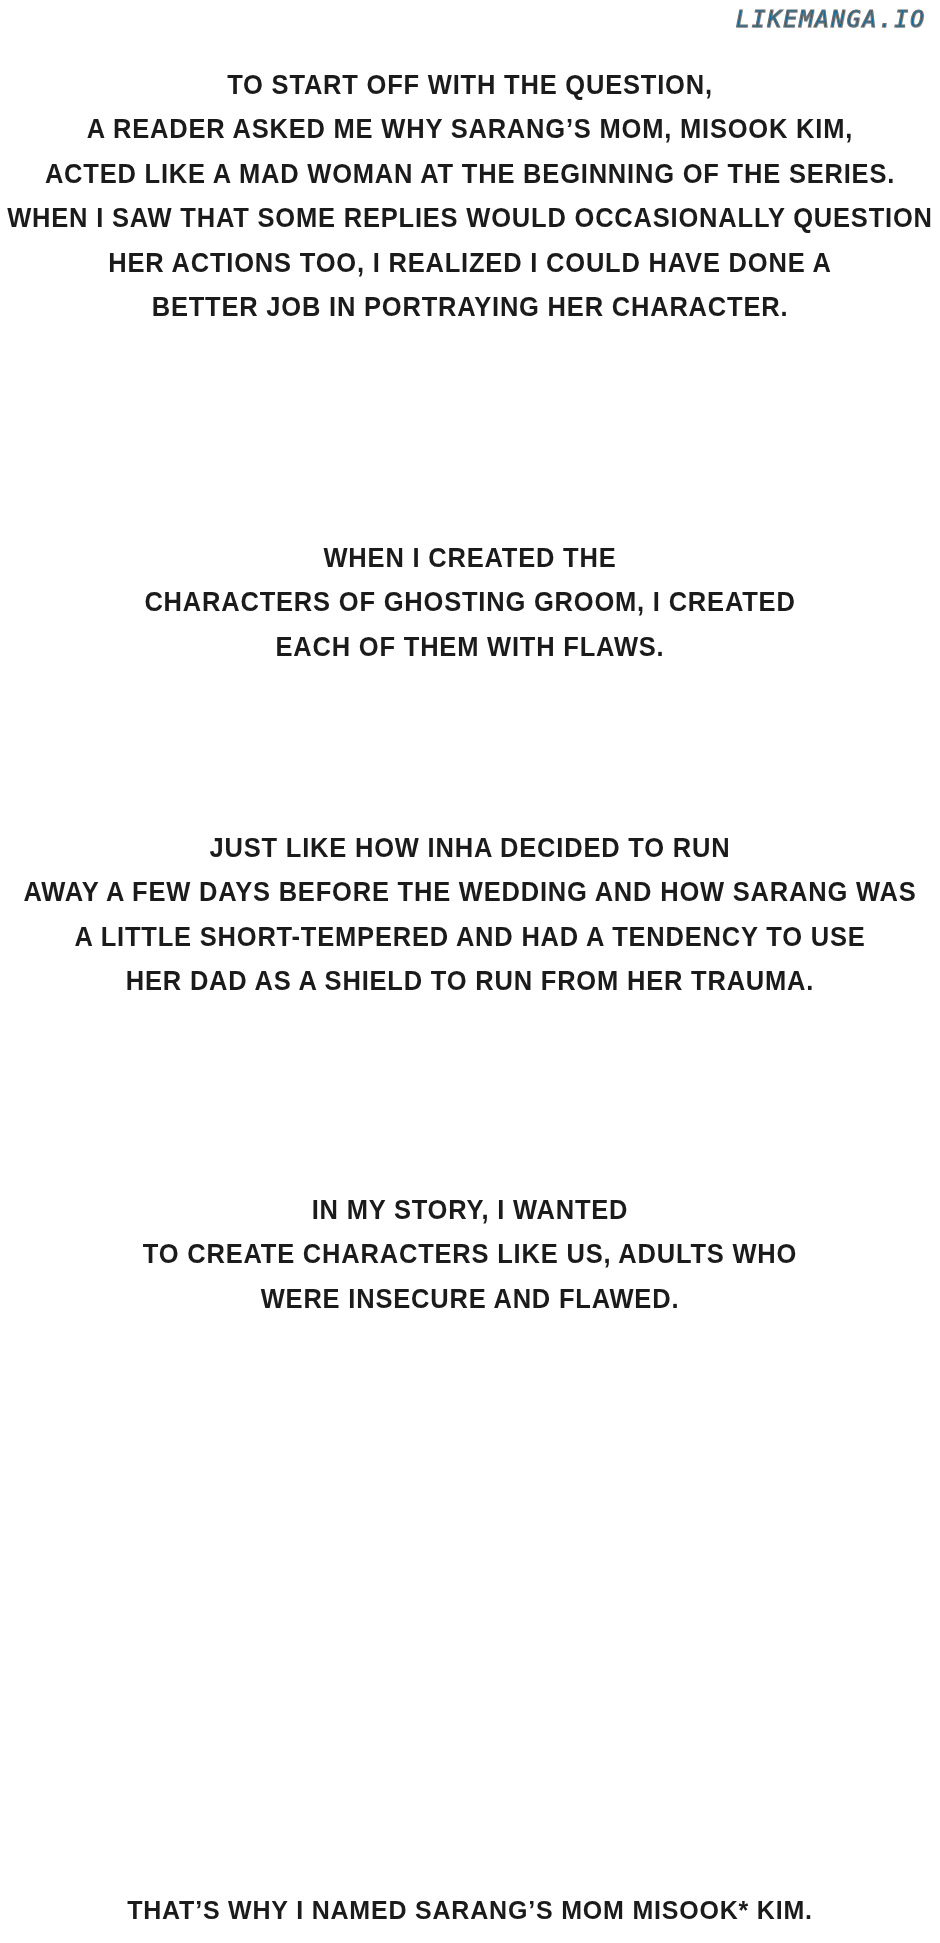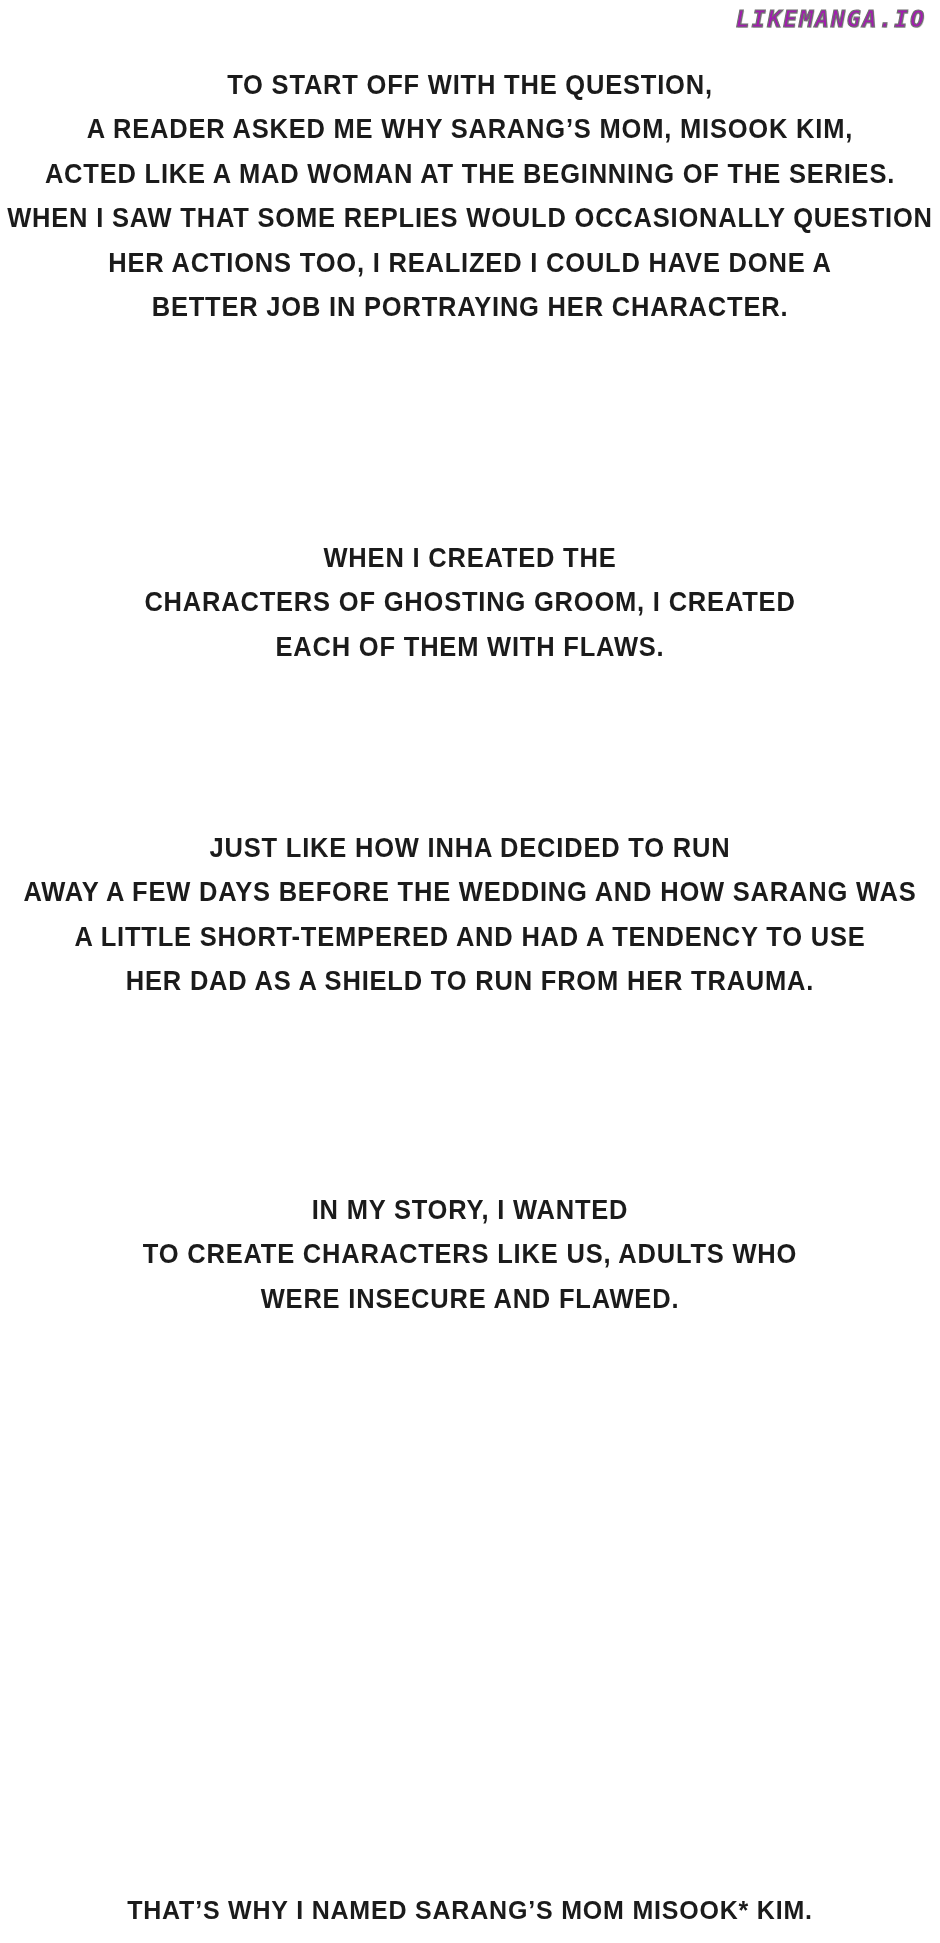--- a/index.html
+++ b/index.html
@@ -16,25 +16,25 @@
     height: 1943px;
     margin: 0 auto;
     background: #ffffff;
     overflow: hidden;
   }
   .watermark {
     position: absolute;
     top: 6px;
     right: 14px;
     font-family: "DejaVu Sans Mono", monospace;
-    font-weight: bold;
+    font-weight: normal;
     font-style: italic;
     font-size: 23px;
     letter-spacing: 2px;
-    color: #a21caf;
+    color: #0369a1;
     -webkit-text-stroke: 1.2px #6f6f6f;
     text-shadow: 1px 1px 0 #cfcfcf;
     user-select: none;
   }
   .block {
     position: absolute;
     left: 0;
     width: 940px;
     text-align: center;
     color: #1b1b1b;

